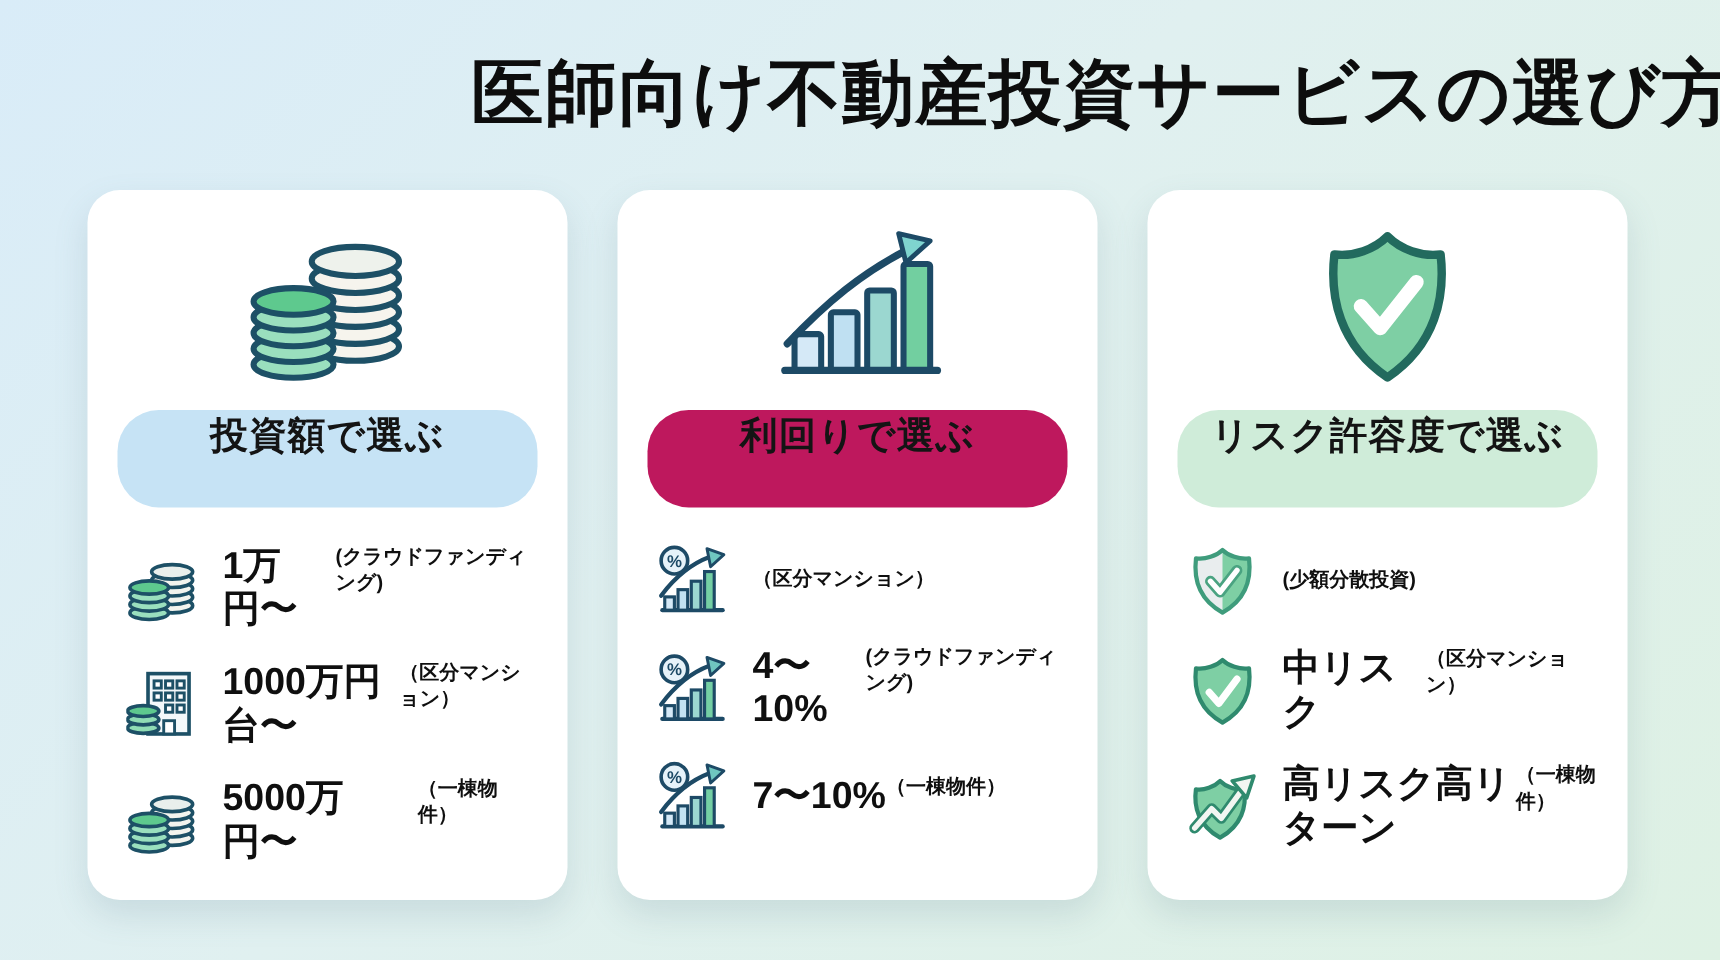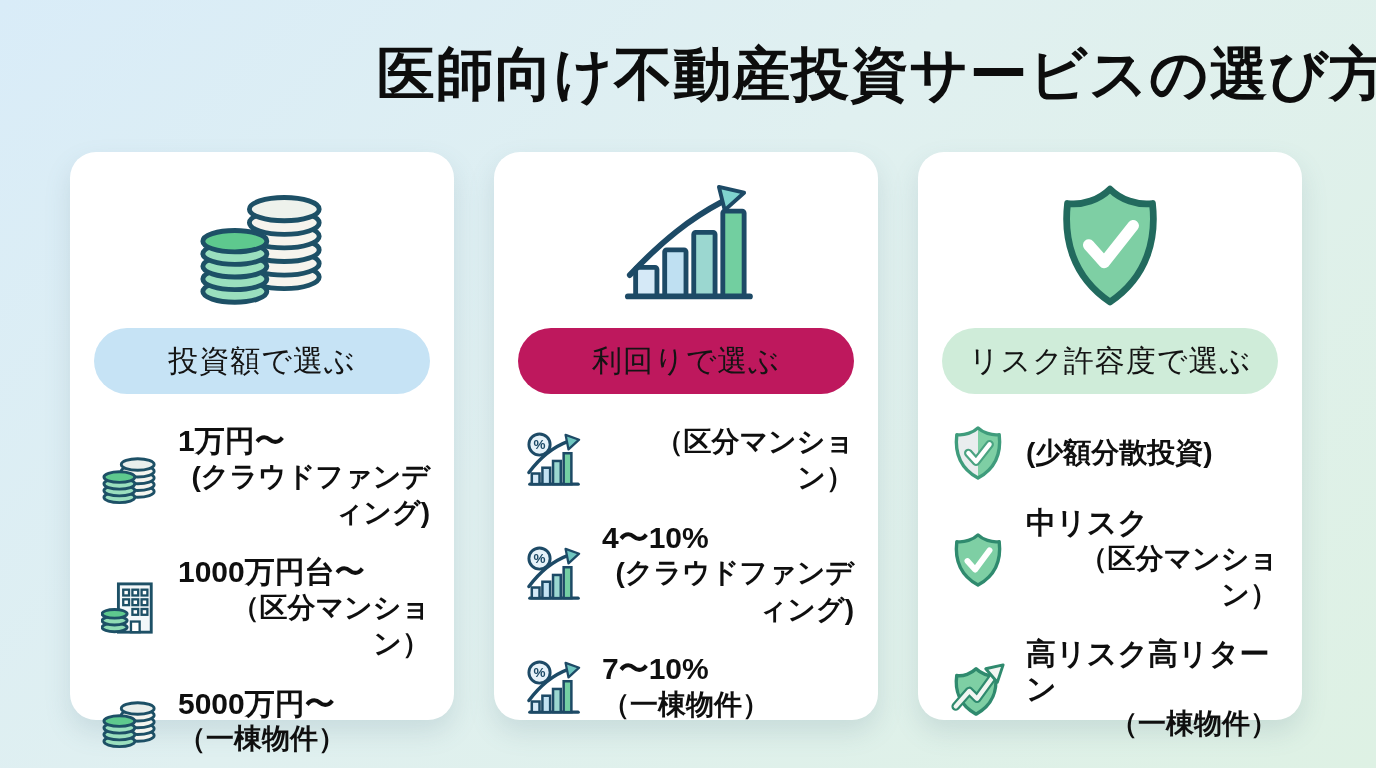--- a/index.html
+++ b/index.html
@@ -15,30 +15,30 @@
     color:#0d0d0d; letter-spacing:1px;
   }
   .cards { position:absolute; top:152px; left:70px; display:flex; gap:40px; }
   .card {
     width:384px; height:568px; background:#ffffff; border-radius:26px;
     box-shadow:0 12px 26px rgba(96,128,144,0.18);
     padding:26px 24px 0;
   }
   .icon-area { height:136px; display:flex; align-items:center; justify-content:center; }
   .badge {
-    margin-top:14px; height:66px; border-radius:33px;
-    display:flex; align-items:center; justify-content:center;
-    font-size:30px; font-weight:400; color:#141414; letter-spacing:1px;
+    margin-top:14px; height:78px; border-radius:33px;
+    display:flex; align-items:flex-start; justify-content:center;
+    font-size:30px; font-weight:700; color:#141414; letter-spacing:1px;
   }
   .items { list-style:none; margin-top:30px; padding-left:6px; }
   .item { display:flex; align-items:center; gap:18px; margin-bottom:24px; }
   .item-icon { flex:0 0 60px; display:flex; justify-content:center; align-items:center; }
-  .item-text { display:flex; flex-direction:column; }
+  .item-text { display:flex; flex-direction:row; }
   .item-title { font-size:30px; font-weight:800; color:#0f0f0f; line-height:1.15; }
-  .item-sub { font-size:28px; font-weight:700; color:#0f0f0f; line-height:1.3;text-align:right; }
+  .item-sub { font-size:16px; font-weight:700; color:#0f0f0f; line-height:1.3; }
 </style>
 </head>
 <body>
 
 <div class="canvas">
 
   <h1 class="title">医師向け不動産投資サービスの選び方</h1>
 
   <div class="cards">
 

